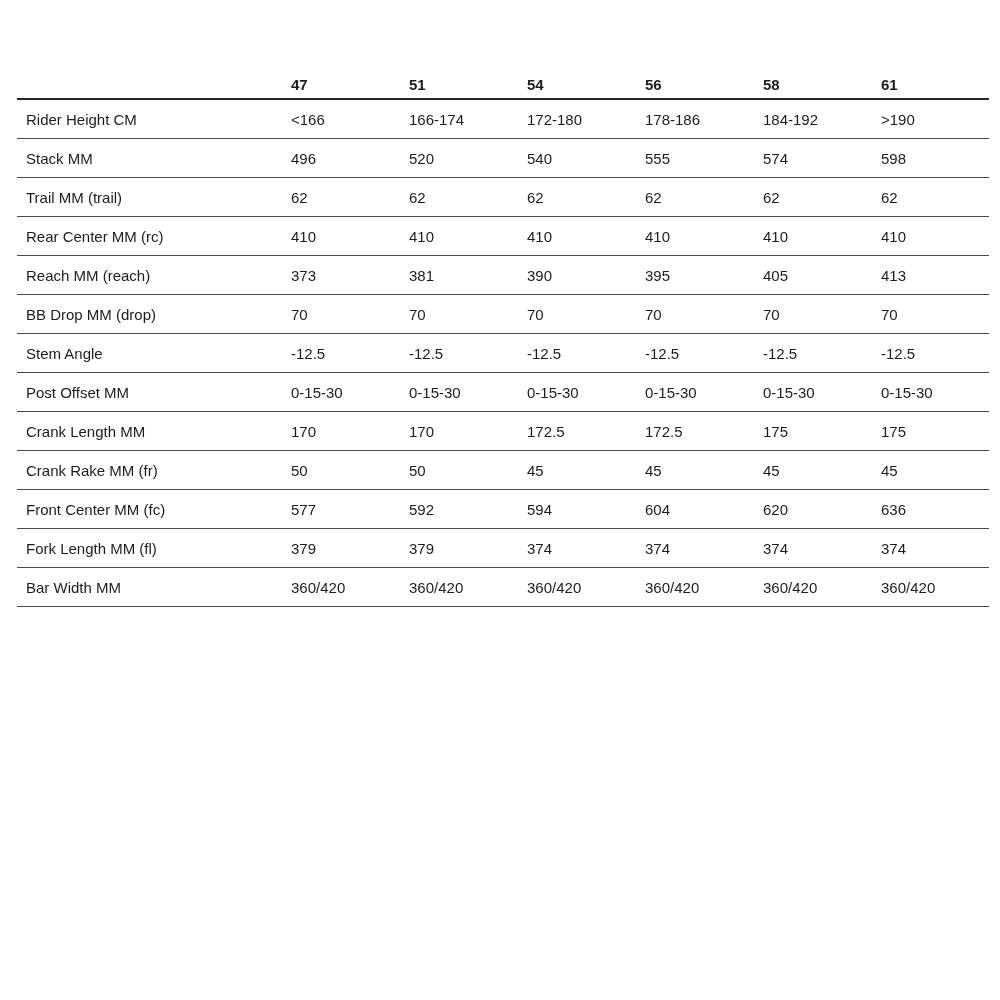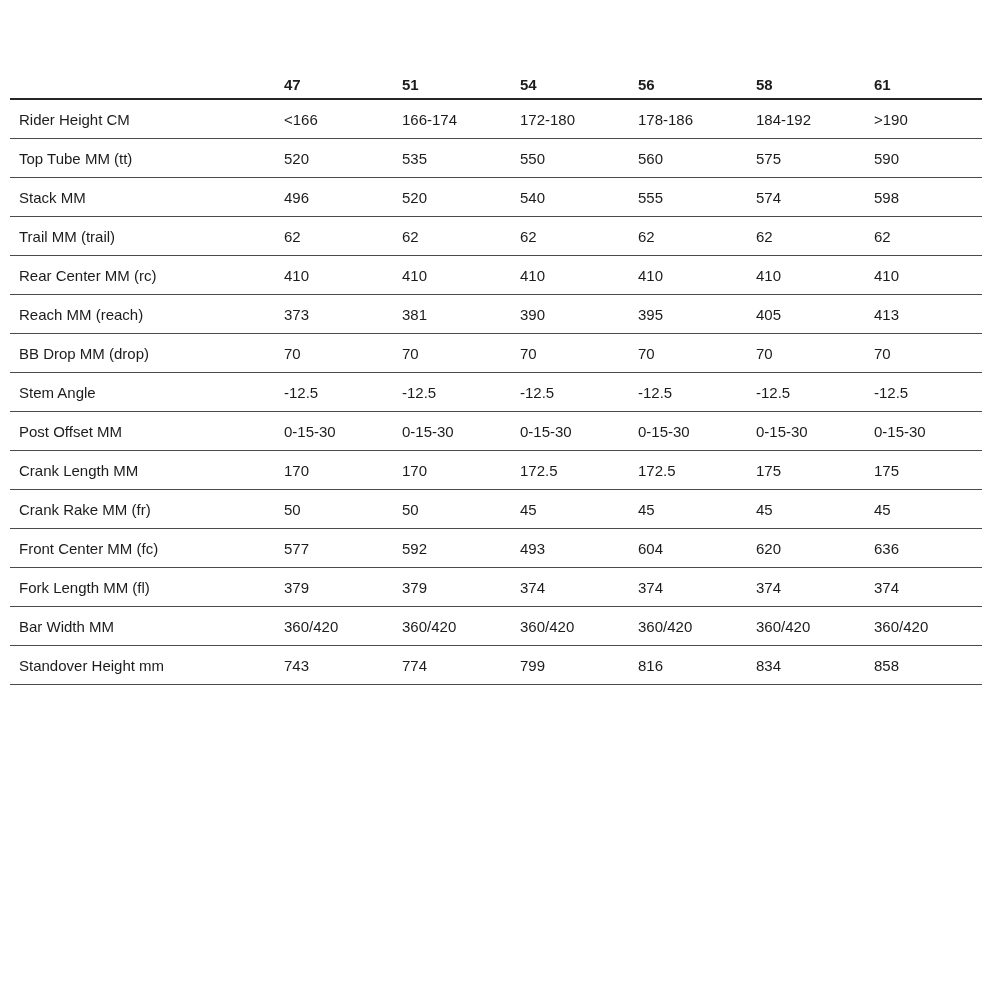--- a/index.html
+++ b/index.html
@@ -9,21 +9,21 @@
     height: 1000px;
     background: #ffffff;
     overflow: hidden;
   }
   body {
     font-family: "Liberation Sans", "DejaVu Sans", sans-serif;
     color: var(--text-color, #1c1c1c);
   }
   .geo-table-wrap {
     position: absolute;
-    left: 10px;
+    left: 17px;
     top: 70px;
     width: 972px;
   }
   table.geo {
     border-collapse: collapse;
     width: 100%;
     table-layout: fixed;
   }
   col.label-col { width: 274px; }
   col.val-col   { width: 118px; }
@@ -80,29 +80,20 @@
         <tr>
           <td class="label">Rider Height CM</td>
           <td>&lt;166</td>
           <td>166-174</td>
           <td>172-180</td>
           <td>178-186</td>
           <td>184-192</td>
           <td>&gt;190</td>
         </tr>
         <tr>
-          <td class="label">Top Tube MM (tt)</td>
-          <td>520</td>
-          <td>535</td>
-          <td>550</td>
-          <td>560</td>
-          <td>575</td>
-          <td>590</td>
-        </tr>
-        <tr>
           <td class="label">Stack MM</td>
           <td>496</td>
           <td>520</td>
           <td>540</td>
           <td>555</td>
           <td>574</td>
           <td>598</td>
         </tr>
         <tr>
           <td class="label">Trail MM (trail)</td>
@@ -173,21 +164,21 @@
           <td>50</td>
           <td>45</td>
           <td>45</td>
           <td>45</td>
           <td>45</td>
         </tr>
         <tr>
           <td class="label">Front Center MM (fc)</td>
           <td>577</td>
           <td>592</td>
-          <td>493</td>
+          <td>594</td>
           <td>604</td>
           <td>620</td>
           <td>636</td>
         </tr>
         <tr>
           <td class="label">Fork Length MM (fl)</td>
           <td>379</td>
           <td>379</td>
           <td>374</td>
           <td>374</td>
@@ -195,25 +186,16 @@
           <td>374</td>
         </tr>
         <tr>
           <td class="label">Bar Width MM</td>
           <td>360/420</td>
           <td>360/420</td>
           <td>360/420</td>
           <td>360/420</td>
           <td>360/420</td>
           <td>360/420</td>
-        </tr>
-        <tr>
-          <td class="label">Standover Height mm</td>
-          <td>743</td>
-          <td>774</td>
-          <td>799</td>
-          <td>816</td>
-          <td>834</td>
-          <td>858</td>
         </tr>
       </tbody>
   </table>
 </div>
 
 </body></html>

